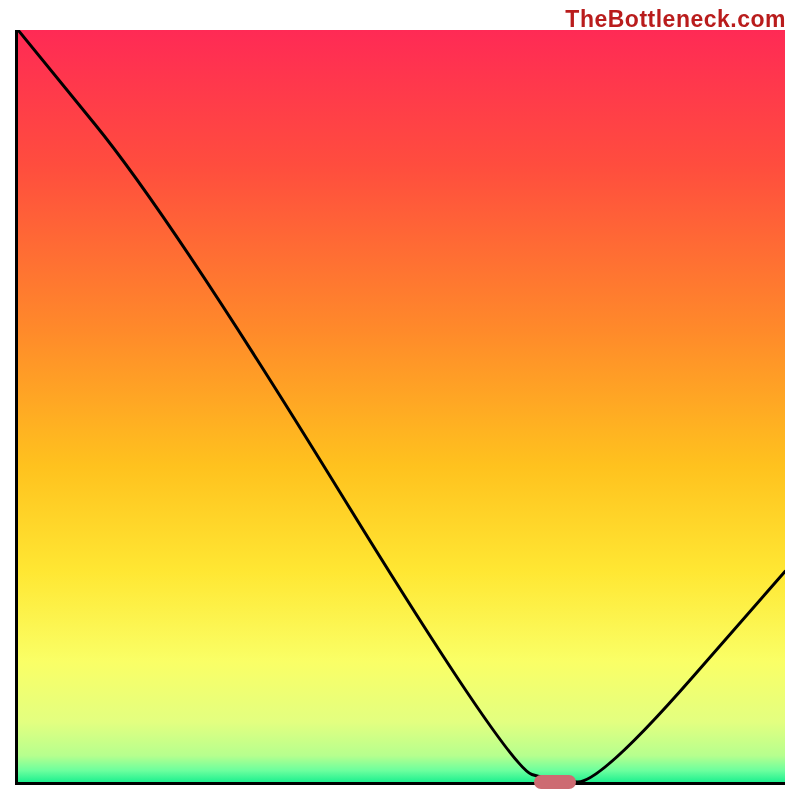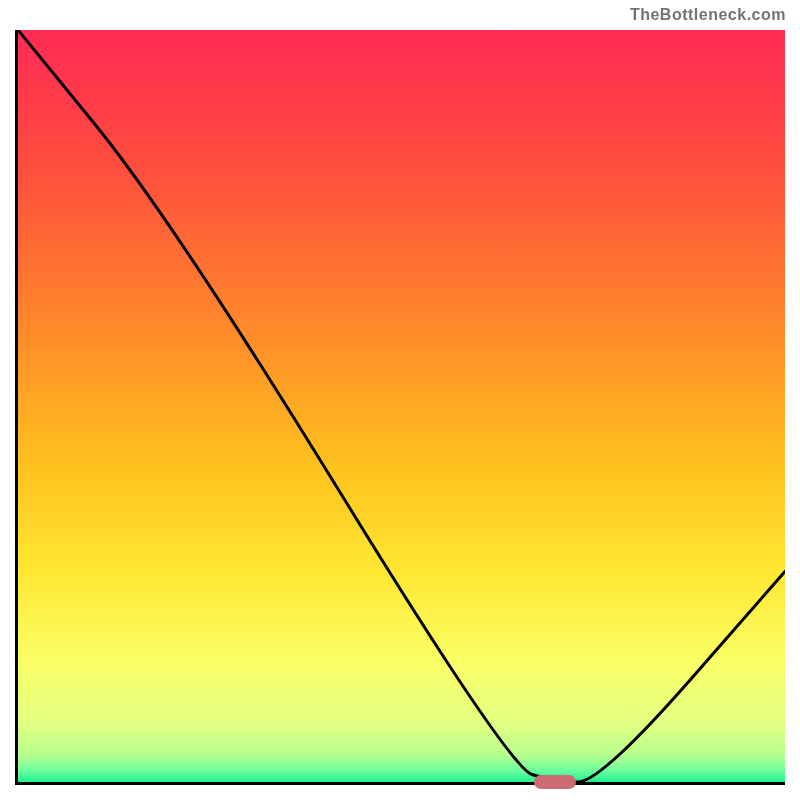--- a/index.html
+++ b/index.html
@@ -13,23 +13,23 @@
   .canvas {
     position: relative;
     width: 800px;
     height: 800px;
   }
   .watermark {
     position: absolute;
     top: 6px;
     right: 14px;
     font-family: Arial, Helvetica, sans-serif;
-    font-size: 16px;
+    font-size: 23px;
     font-weight: 600;
-    color: #737373;
+    color: #b91c1c;
     letter-spacing: 0.5px;
   }
   .plot-frame {
     position: absolute;
     left: 15px;
     top: 30px;
     width: 770px;
     height: 755px;
     border-left: 3px solid #000;
     border-bottom: 3px solid #000;

